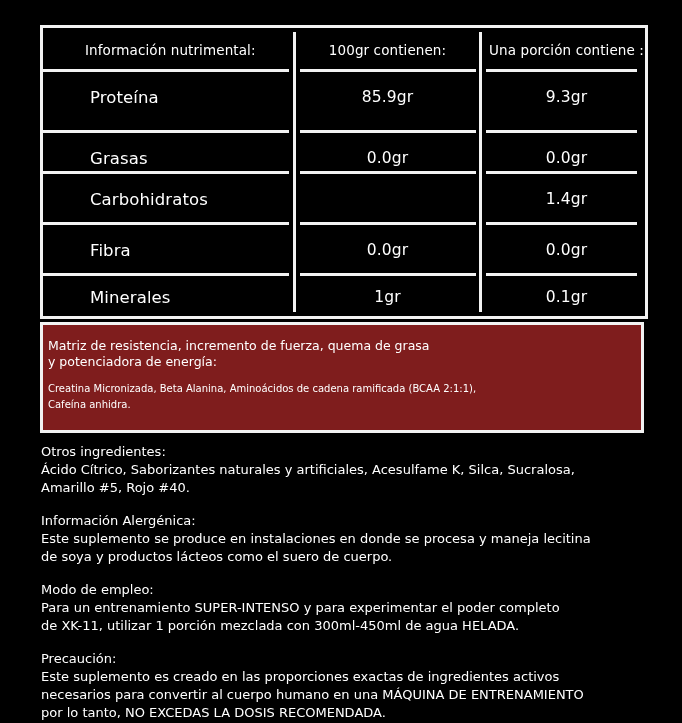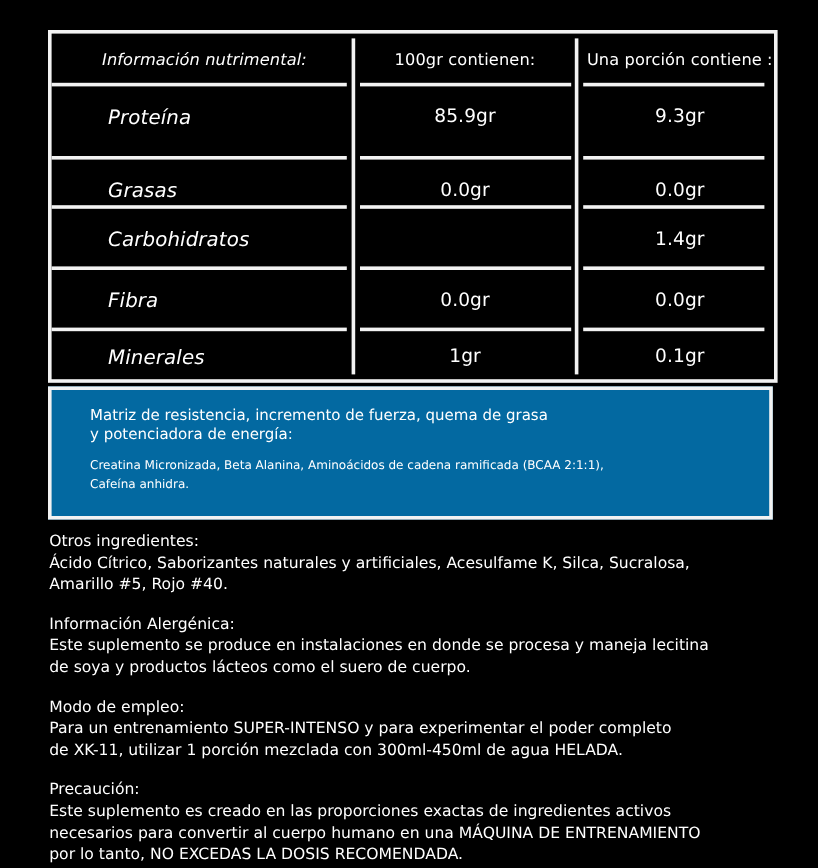--- a/index.html
+++ b/index.html
@@ -74,42 +74,42 @@
   .cell {
     position: absolute;
     top: 0;
     height: 100%;
     display: flex;
     align-items: center;
     font-size: 15.5px;
     letter-spacing: .1px;
     white-space: nowrap;
   }
-  .cell.c-label  { left: 0px;   width: 250px; padding-left: 47px; justify-content: flex-start; font-style: italic; }
+  .cell.c-label  { left: 0px;   width: 250px; padding-left: 47px; justify-content: flex-start; }
   .cell.c-v1     { left: 253px; width: 183px; justify-content: center; }
   .cell.c-v2     { left: 439px; width: 169px; justify-content: center; }
 
   .header-row .cell { font-size: 13.5px; }
   .header-row .c-label { padding-left: 42px; }
   .header-row .c-v2 { justify-content: center; }
 
   .trow:not(.header-row) .c-label { font-size: 16.5px; }
   .trow:not(.header-row) .c-v1,
   .trow:not(.header-row) .c-v2 { font-size: 15.5px; }
 
   
   #matrix-box {
     position: absolute;
     left: 40px;
     top: 322px;
     width: 604px;
     height: 111px;
     border: 3px solid #f2f2f2;
-    background: #0369a1;
-    padding: 13px 16px 0 32px;
+    background: #7f1d1d;
+    padding: 13px 16px 0 5px;
   }
 
   .matrix-title {
     font-size: 12.5px;
     line-height: 16px;
     white-space: pre-line;
   }
   .matrix-ingredients {
     margin-top: 11px;
     font-size: 10px;

